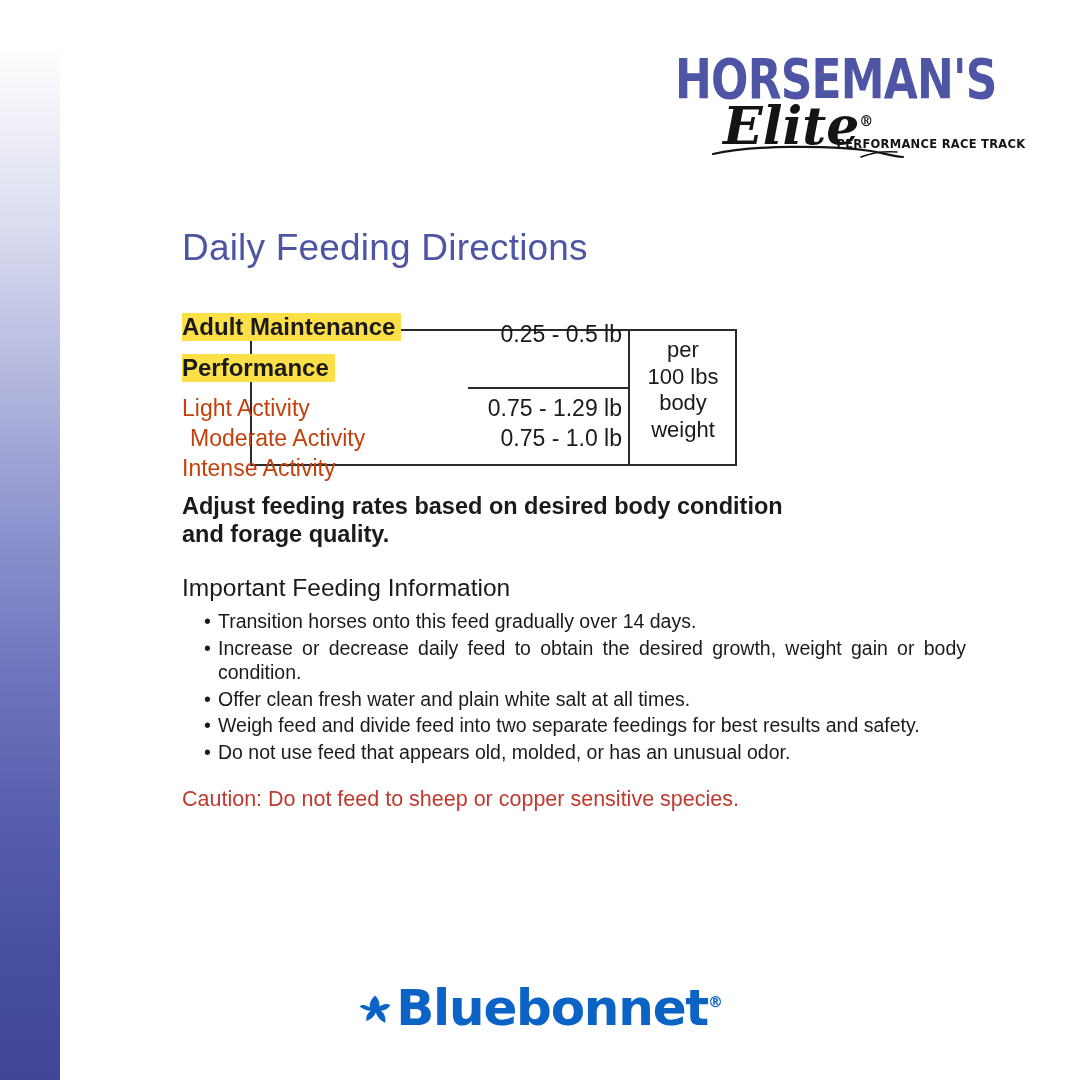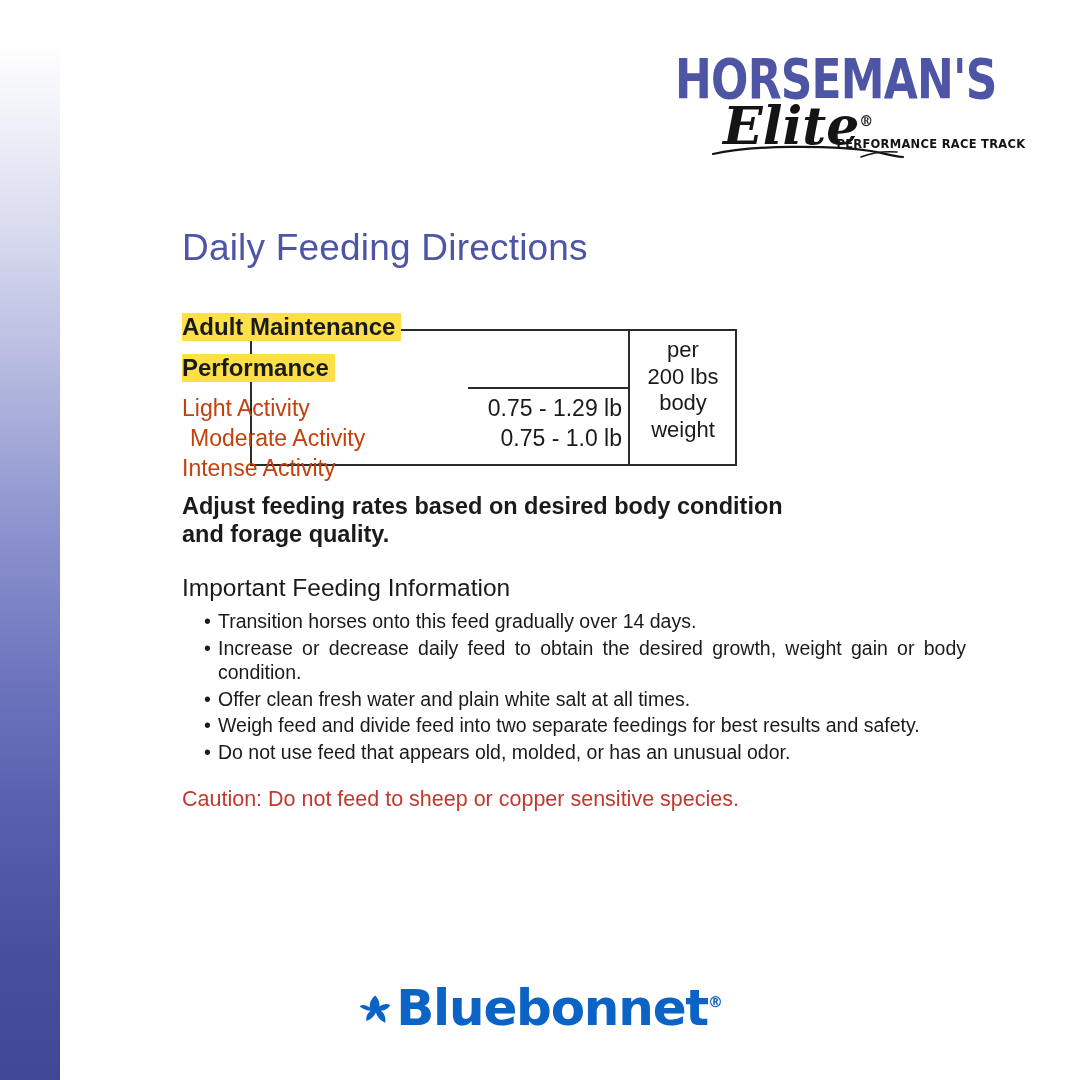--- a/index.html
+++ b/index.html
@@ -269,32 +269,33 @@
     <div class="h1">Daily Feeding Directions</div>
 
     <div class="feed-table">
       <div class="ft-leftbox"></div>
       <div class="ft-rightbox"></div>
       <div class="ft-hline"></div>
 
       <div class="ft-label ft-adult">Adult Maintenance</div>
       <div class="ft-label ft-perf">Performance</div>
 
+      <div class="ft-val" style="left:250px; top:30px;">0.25 - 0.5 lb</div>
 
       <div class="ft-row-label" style="left:0px; top:104px;">Light Activity</div>
       <div class="ft-val" style="left:250px; top:104px;">0.75 - 1.29 lb</div>
 
       <div class="ft-row-label" style="left:8px; top:134px;">Moderate Activity</div>
       <div class="ft-val" style="left:250px; top:134px;">0.75 - 1.0 lb</div>
 
       <div class="ft-row-label" style="left:0px; top:164px;">Intense Activity</div>
 
       <div class="ft-per">
         <div>per</div>
-        <div>200 lbs</div>
+        <div>100 lbs</div>
         <div>body</div>
         <div>weight</div>
       </div>
     </div>
 
     <div class="adjust">Adjust feeding rates based on desired body condition and forage quality.</div>
 
     <div class="h2">Important Feeding Information</div>
 
     <ul class="bullets">

